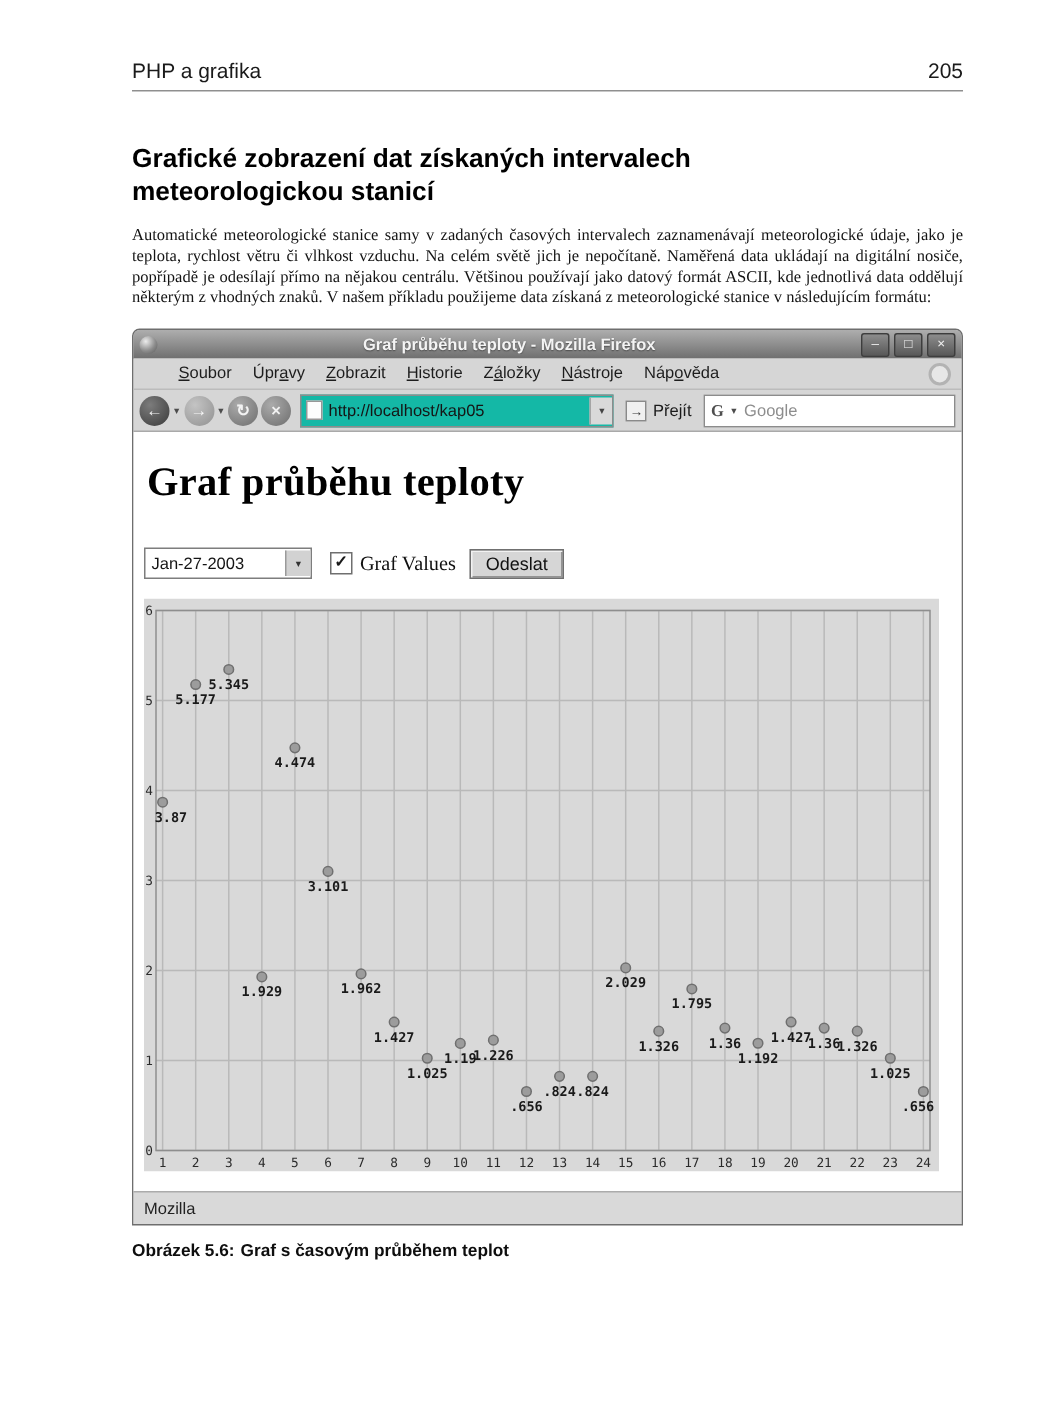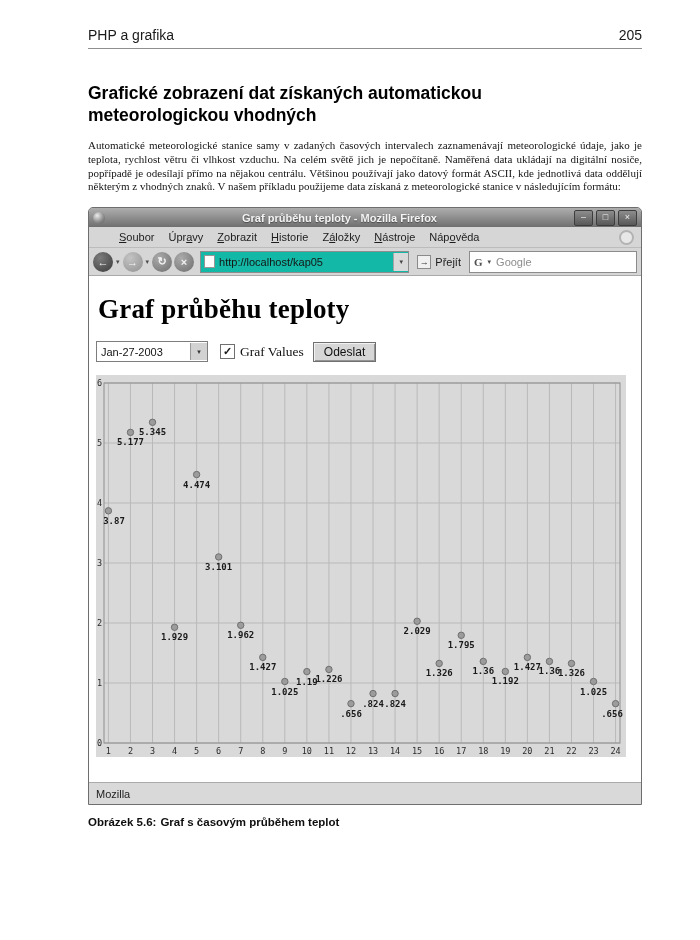--- a/index.html
+++ b/index.html
@@ -1,17 +1,17 @@
 <!DOCTYPE html>
 <html><head>
 <meta charset="utf-8">
 <style>
   html,body{margin:0;padding:0;}
   body{width:700px;height:940px;background:#ffffff;font-family:"Liberation Sans",sans-serif;color:#141414;position:relative;overflow:hidden;}
-  .page{position:absolute;left:88px;top:0;width:554px;}
+  .page{position:absolute;left:88px;top:12px;width:554px;}
 
   .running-head{display:flex;justify-content:space-between;align-items:baseline;padding-top:27px;font-size:14px;color:#1a1a1a;}
   .head-rule{border:none;border-top:1px solid #8f8f8f;margin:5px 0 0 0;}
   .section-title{margin:33px 0 0 0;font-size:17.5px;font-weight:bold;line-height:1.28;color:#000;max-width:470px;}
   .body-text{margin:12px 0 0 0;font-family:"Liberation Serif",serif;font-size:11px;line-height:1.26;text-align:justify;color:#141414;}
 
   .browser-window{margin-top:13px;border:1px solid #6e6e6e;border-radius:5px 5px 0 0;background:#d6d6d6;}
   .titlebar{height:19px;background:linear-gradient(#aeaeae,#6f6f6f);border-radius:4px 4px 0 0;display:flex;align-items:center;padding:0 4px;gap:3px;}
   .ff-logo{width:12px;height:12px;border-radius:50%;background:radial-gradient(circle at 35% 30%,#ececec,#8d8d8d 55%,#565656);flex:none;}
   .window-title{flex:1;text-align:center;font-size:11px;font-weight:bold;color:#f4f4f4;text-shadow:0 1px 1px #4a4a4a;white-space:nowrap;overflow:hidden;}
@@ -33,21 +33,21 @@
   .url-text{flex:1;color:#151515;white-space:nowrap;overflow:hidden;}
   .url-caret{width:14px;height:18px;background:#d9d9d9;border-left:1px solid #a5a5a5;font-size:7px;color:#444;display:flex;align-items:center;justify-content:center;flex:none;}
   .go-button{display:flex;align-items:center;gap:4px;padding:2px 6px;font-size:11px;color:#1b1b1b;flex:none;}
   .go-icon{width:12px;height:12px;border:1px solid #8a8a8a;background:#f0f0f0;color:#333;font-size:9px;display:flex;align-items:center;justify-content:center;}
   .search-field{width:158px;height:20px;background:#fff;border:1px solid #8c8c8c;display:flex;align-items:center;font-size:11px;padding:0 4px;gap:4px;flex:none;}
   .g-icon{font-family:"Liberation Serif",serif;font-size:11px;font-weight:bold;color:#4f4f4f;}
   .search-text{color:#8d8d8d;}
 
   .content{background:#ffffff;height:502px;padding:4px 7px 0 7px;}
   .web-heading{font-family:"Liberation Serif",serif;font-size:27px;font-weight:bold;margin:14px 0 0 2px;color:#000;letter-spacing:0.2px;}
-  .controls{margin-top:16px;display:flex;align-items:center;}
+  .controls{margin-top:28px;display:flex;align-items:center;}
   .select-box{width:110px;height:19px;background:#fff;border:1px solid #7d7d7d;display:flex;align-items:center;font-size:11px;}
   .select-value{flex:1;padding-left:4px;white-space:nowrap;}
   .select-caret{width:16px;height:17px;background:#d2d2d2;border-left:1px solid #9a9a9a;display:flex;align-items:center;justify-content:center;font-size:7px;color:#333;flex:none;}
   .checkbox{width:13px;height:13px;background:#fff;border:1px solid #6f6f6f;display:flex;align-items:center;justify-content:center;margin:0 5px 0 12px;flex:none;}
   .checkmark{font-size:11px;line-height:1;color:#1a1a1a;font-weight:bold;}
   .cb-label{font-family:"Liberation Serif",serif;font-size:13.5px;margin-right:9px;color:#101010;}
   .submit-btn{background:#d6d6d6;border:1px solid #707070;box-shadow:inset 1px 1px 0 #f2f2f2, inset -1px -1px 0 #949494;padding:2px 10px;font-size:12px;color:#111;}
   #chart{margin-top:13px;line-height:0;}
 
   .statusbar{height:21px;background:#d9d9d9;border-top:1px solid #ababab;display:flex;align-items:center;font-size:11px;padding-left:7px;color:#222;}
@@ -59,21 +59,21 @@
 <body>
 
 <div class="page">
 
   <div class="running-head">
     <span>PHP a grafika</span>
     <span>205</span>
   </div>
   <hr class="head-rule">
 
-  <h1 class="section-title">Grafické zobrazení dat získaných automatickou meteorologickou vhodných</h1>
+  <h1 class="section-title">Grafické zobrazení dat získaných intervalech meteorologickou stanicí</h1>
   <p class="body-text">Automatické meteorologické stanice samy v zadaných časových intervalech zaznamenávají meteorologické údaje, jako je teplota, rychlost větru či vlhkost vzduchu. Na celém světě jich je nepočítaně. Naměřená data ukládají na digitální nosiče, popřípadě je odesílají přímo na nějakou centrálu. Většinou používají jako datový formát ASCII, kde jednotlivá data oddělují některým z vhodných znaků. V našem příkladu použijeme data získaná z meteorologické stanice v následujícím formátu:</p>
 
   <div class="browser-window">
 
     <div class="titlebar">
       <span class="ff-logo"></span>
       <span class="window-title">Graf průběhu teploty - Mozilla Firefox</span>
       <span class="winbtn">–</span>
       <span class="winbtn">□</span>
       <span class="winbtn">×</span>

